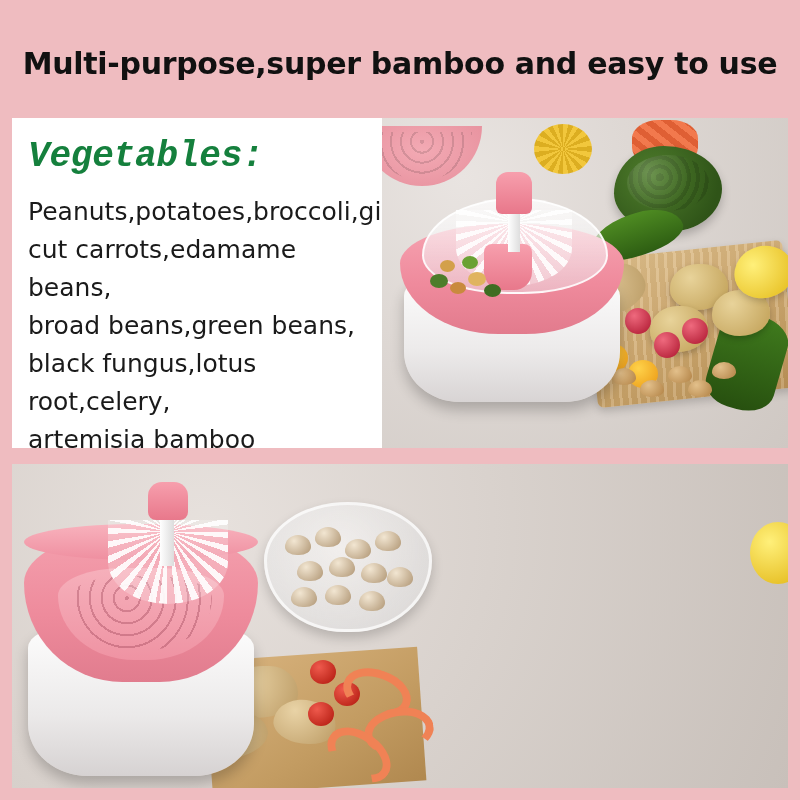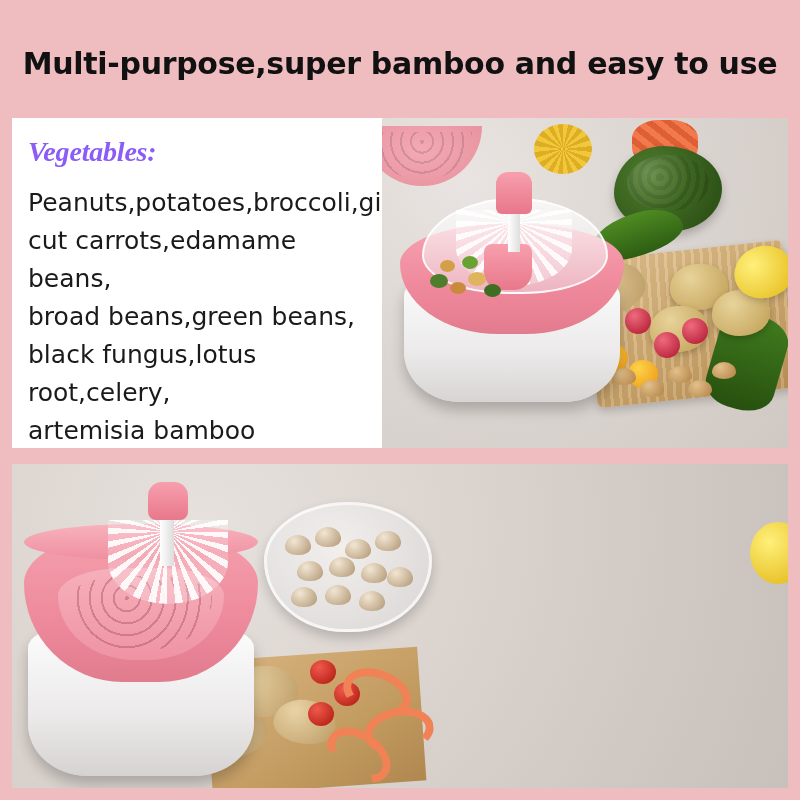--- a/index.html
+++ b/index.html
@@ -44,25 +44,25 @@
   .card-seafood { top: 464px; height: 324px; }
 
   .text-pane {
     width: 370px;
     box-sizing: border-box;
     padding: 18px 14px 10px 14px;
     background: #ffffff;
     position: relative;
   }
   .cat-title {
-    font-size: 28px;
+    font-size: 36px;
     font-weight: bold;
     font-style: italic;
-    color: #8b5cf6;
-    font-family: Liberation Serif, serif;
+    color: #15803d;
+    font-family: Liberation Mono, monospace;
     margin: 0 0 16px 2px;
     letter-spacing: -0.2px;
   }
   .cat-body {
     font-size: 25px;
     color: #1a1a1a;
     line-height: 38px;
     font-family: "DejaVu Sans", sans-serif;
     margin: 0 0 0 2px;
     white-space: pre-line;

